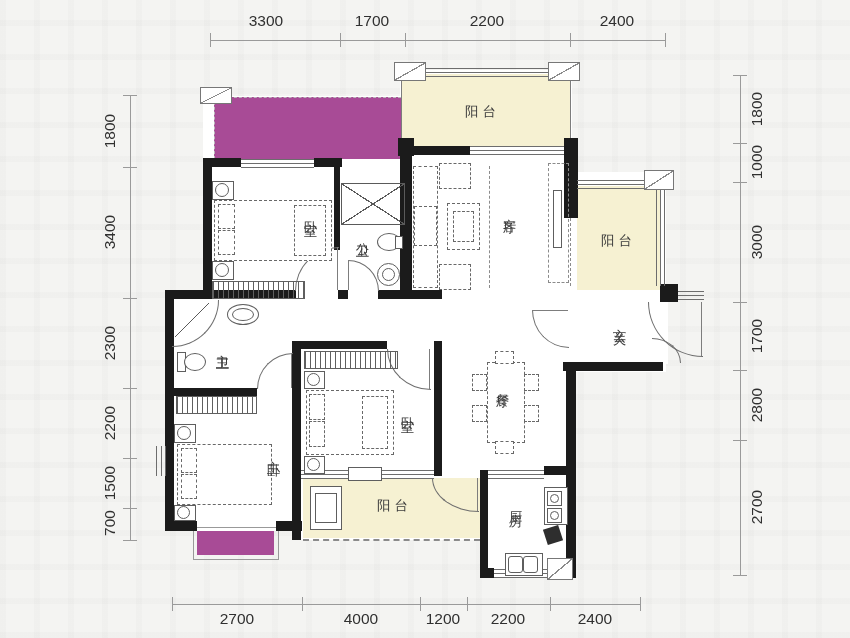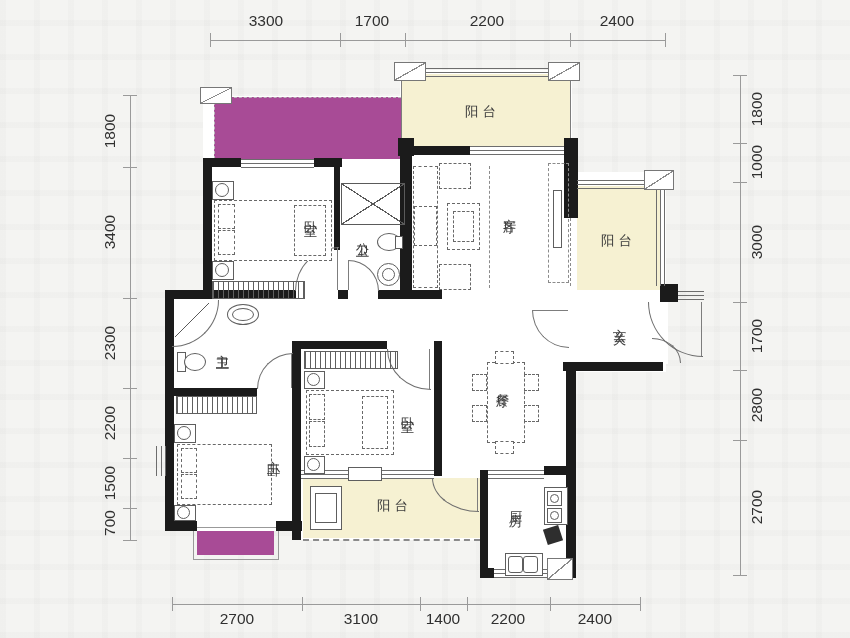--- a/index.html
+++ b/index.html
@@ -58,22 +58,22 @@
 <div class="a dim" style="left:577px;top:12px">2400</div>
 
 <div class="a rail" style="left:172px;top:604px;width:468px;height:1px"></div>
 <div class="a rail" style="left:172px;top:597px;width:1px;height:14px"></div>
 <div class="a rail" style="left:302px;top:597px;width:1px;height:14px"></div>
 <div class="a rail" style="left:420px;top:597px;width:1px;height:14px"></div>
 <div class="a rail" style="left:467px;top:597px;width:1px;height:14px"></div>
 <div class="a rail" style="left:550px;top:597px;width:1px;height:14px"></div>
 <div class="a rail" style="left:640px;top:597px;width:1px;height:14px"></div>
 <div class="a dim" style="left:197px;top:610px">2700</div>
-<div class="a dim" style="left:321px;top:610px">3100</div>
-<div class="a dim" style="left:403px;top:610px">1400</div>
+<div class="a dim" style="left:321px;top:610px">4000</div>
+<div class="a dim" style="left:403px;top:610px">1200</div>
 <div class="a dim" style="left:468px;top:610px">2200</div>
 <div class="a dim" style="left:555px;top:610px">2400</div>
 
 <div class="a rail" style="left:130px;top:95px;width:1px;height:445px"></div>
 <div class="a rail" style="left:123px;top:95px;width:14px;height:1px"></div>
 <div class="a rail" style="left:123px;top:167px;width:14px;height:1px"></div>
 <div class="a rail" style="left:123px;top:298px;width:14px;height:1px"></div>
 <div class="a rail" style="left:123px;top:388px;width:14px;height:1px"></div>
 <div class="a rail" style="left:123px;top:458px;width:14px;height:1px"></div>
 <div class="a rail" style="left:123px;top:508px;width:14px;height:1px"></div>

